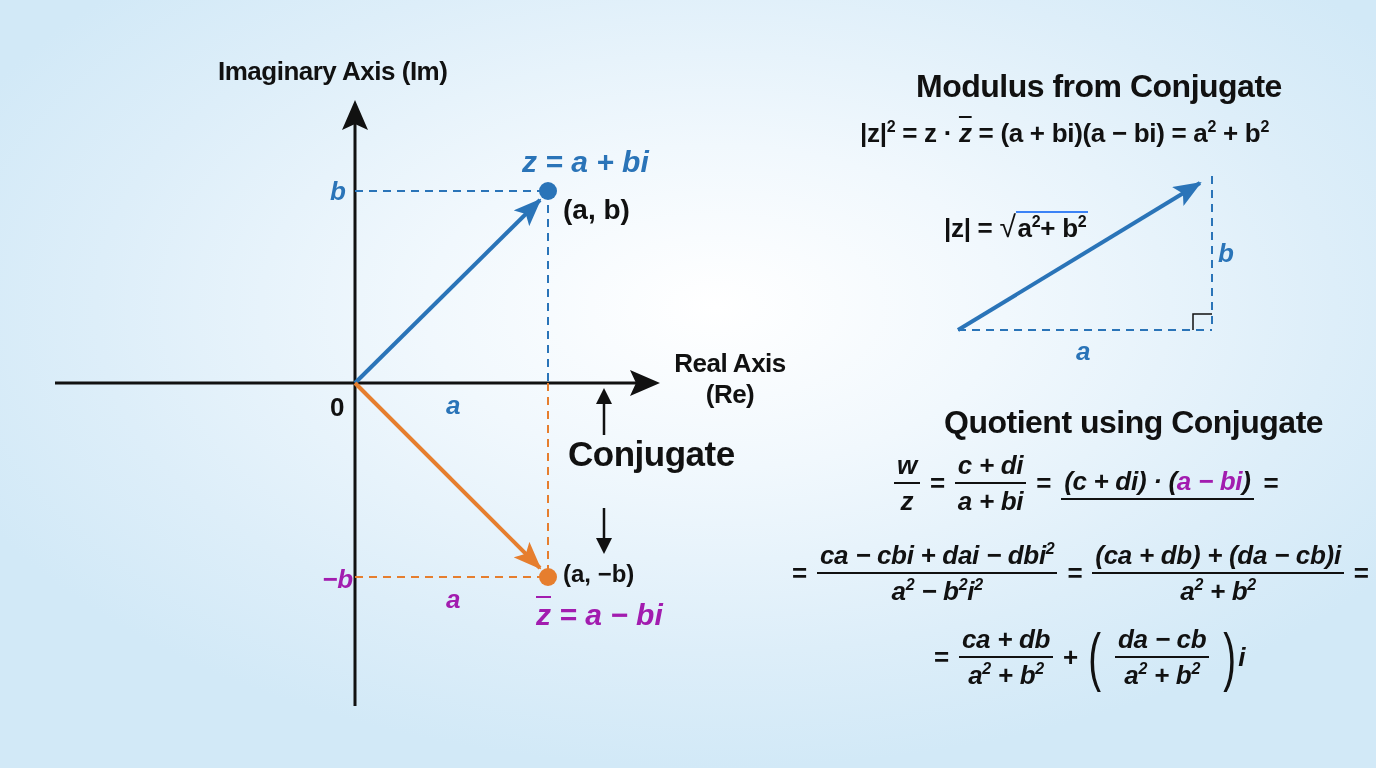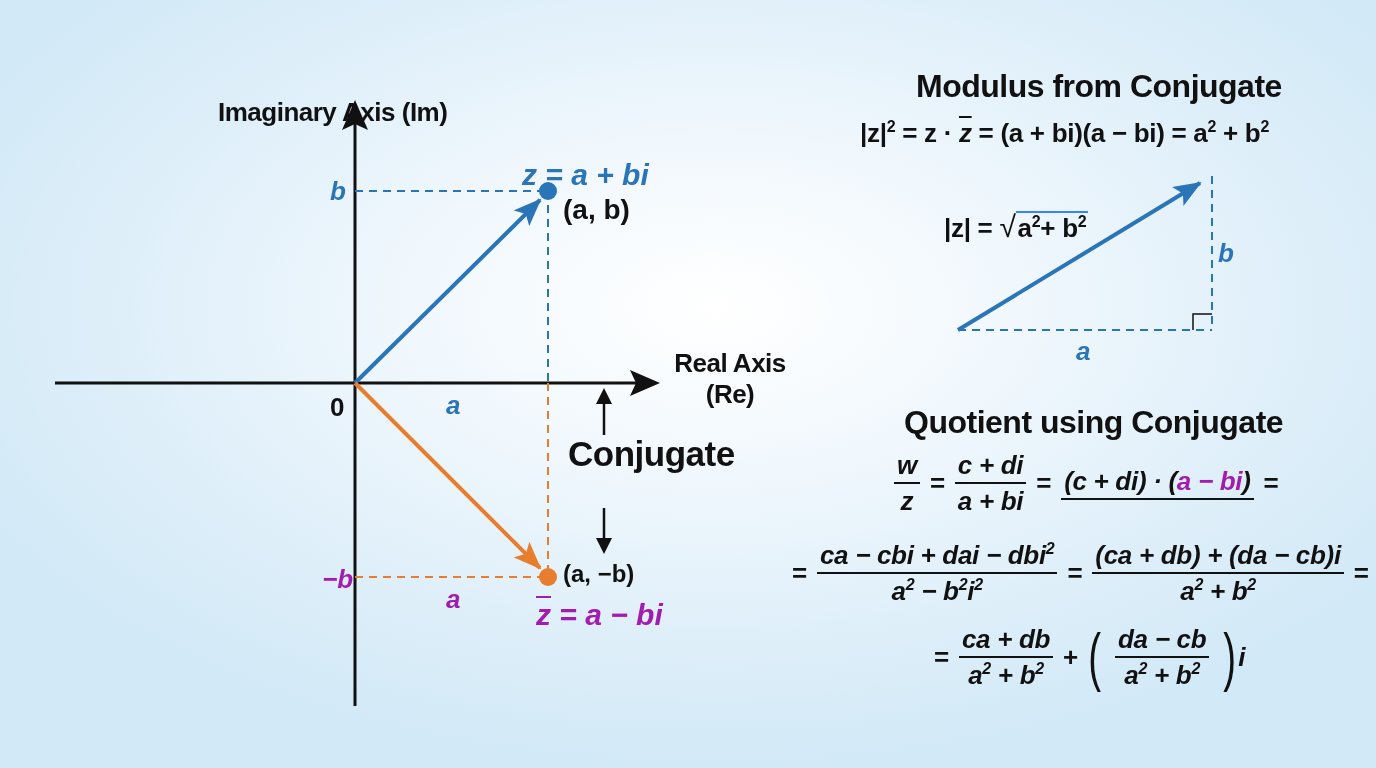--- a/index.html
+++ b/index.html
@@ -72,28 +72,28 @@
   </g>
 
   <g>
     <line x1="958" y1="330" x2="1212" y2="330" stroke="#2a74b8" stroke-width="2" stroke-dasharray="8,6"></line>
     <line x1="1212" y1="176" x2="1212" y2="330" stroke="#2a74b8" stroke-width="2" stroke-dasharray="8,6"></line>
     <path d="M1193,330 L1193,314 L1212,314" fill="none" stroke="#111" stroke-width="1.5"></path>
     <line x1="958" y1="330" x2="1200" y2="183" stroke="#2a74b8" stroke-width="4" marker-end="url(#arrBlue)"></line>
   </g>
 </svg>
 
-<div class="abs title" style="left:218px;top:56px;font-size:26px;margin-top:41px;">Imaginary Axis (Im)</div>
+<div class="abs title" style="left:218px;top:56px;font-size:26px;">Imaginary Axis (Im)</div>
 <div class="abs title" style="left:666px;top:348px;font-size:26px;text-align:center;width:128px;">
   <div>Real Axis</div>
   <div>(Re)</div>
 </div>
 <div class="abs lbl" style="left:330px;top:392px;">0</div>
 
-<div class="abs lbl it blue" style="left:522px;top:158px;font-size:30px;">
+<div class="abs lbl it blue" style="left:522px;top:145px;font-size:30px;">
   <span>z</span>
   <span>= a + bi</span>
 </div>
 <div class="abs lbl" style="left:563px;top:194px;font-size:28px;text-align:center;">(a, b)</div>
 <div class="abs lbl it blue" style="left:330px;top:176px;">b</div>
 <div class="abs lbl it blue" style="left:446px;top:390px;">a</div>
 
 <div class="abs title" style="left:568px;top:437px;font-size:35px;line-height:34px;">
   <div>Conjugate</div>
 </div>
@@ -115,21 +115,21 @@
   <span>+ b</span><sup>2</sup>
 </div>
 
 <div class="abs math" style="left:944px;top:210px;">
   <span>|z| =</span>
   <span style="font-weight:normal;font-size:30px;">√</span><span style="border-top:2px solid #3b82f6;padding:0 2px;"><span>a</span><sup>2</sup><span>+ b</span><sup>2</sup></span>
 </div>
 <div class="abs lbl it blue" style="left:1218px;top:238px;">b</div>
 <div class="abs lbl it blue" style="left:1076px;top:336px;">a</div>
 
-<div class="abs title" style="left:904px;top:404px;">Quotient using Conjugate</div>
+<div class="abs title" style="left:944px;top:404px;">Quotient using Conjugate</div>
 
 <div class="abs math eqrow" style="left:890px;top:450px;">
   <span class="frac">
       <span class="num it">w</span>
       <span class="den it">z</span>
     </span>
   <span>=</span>
   <span class="frac">
       <span class="num it">c + di</span>
       <span class="den it">a + bi</span>

